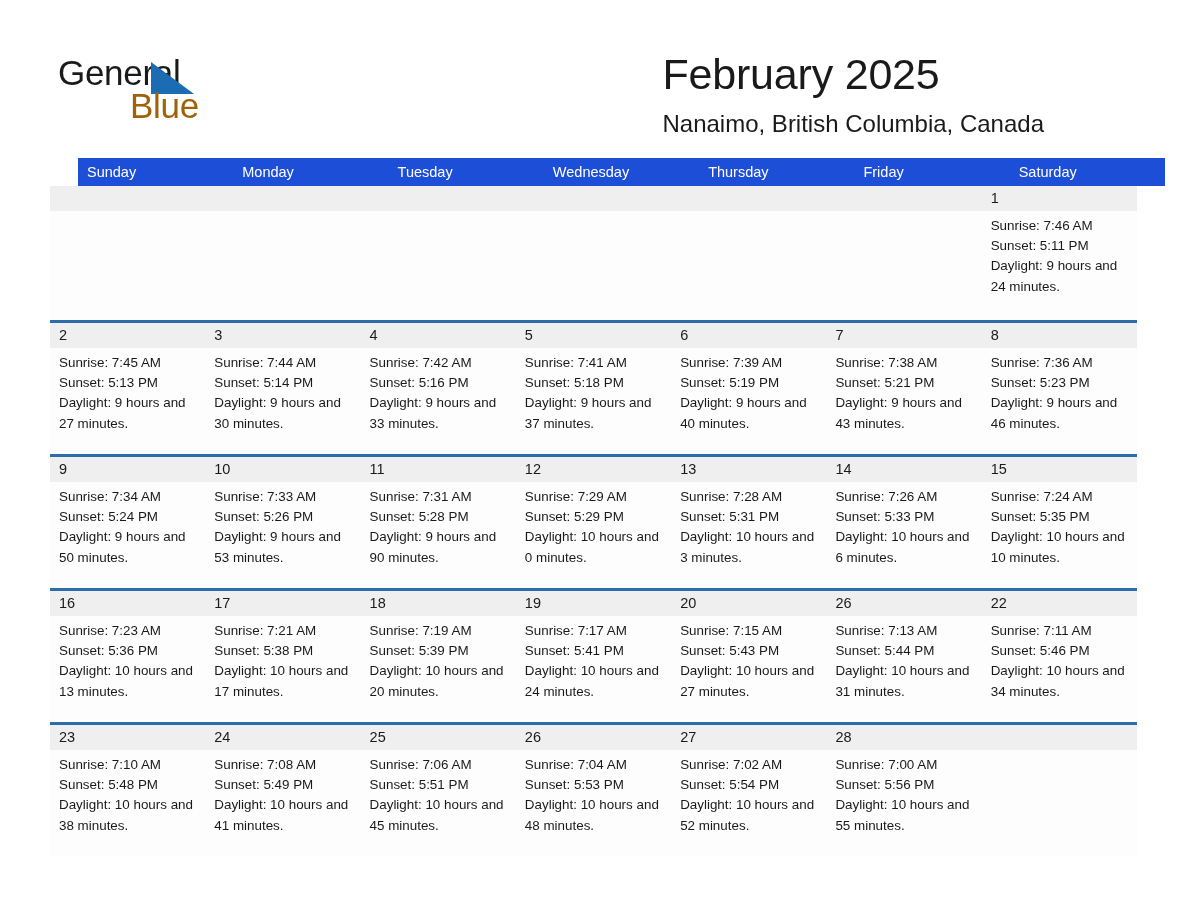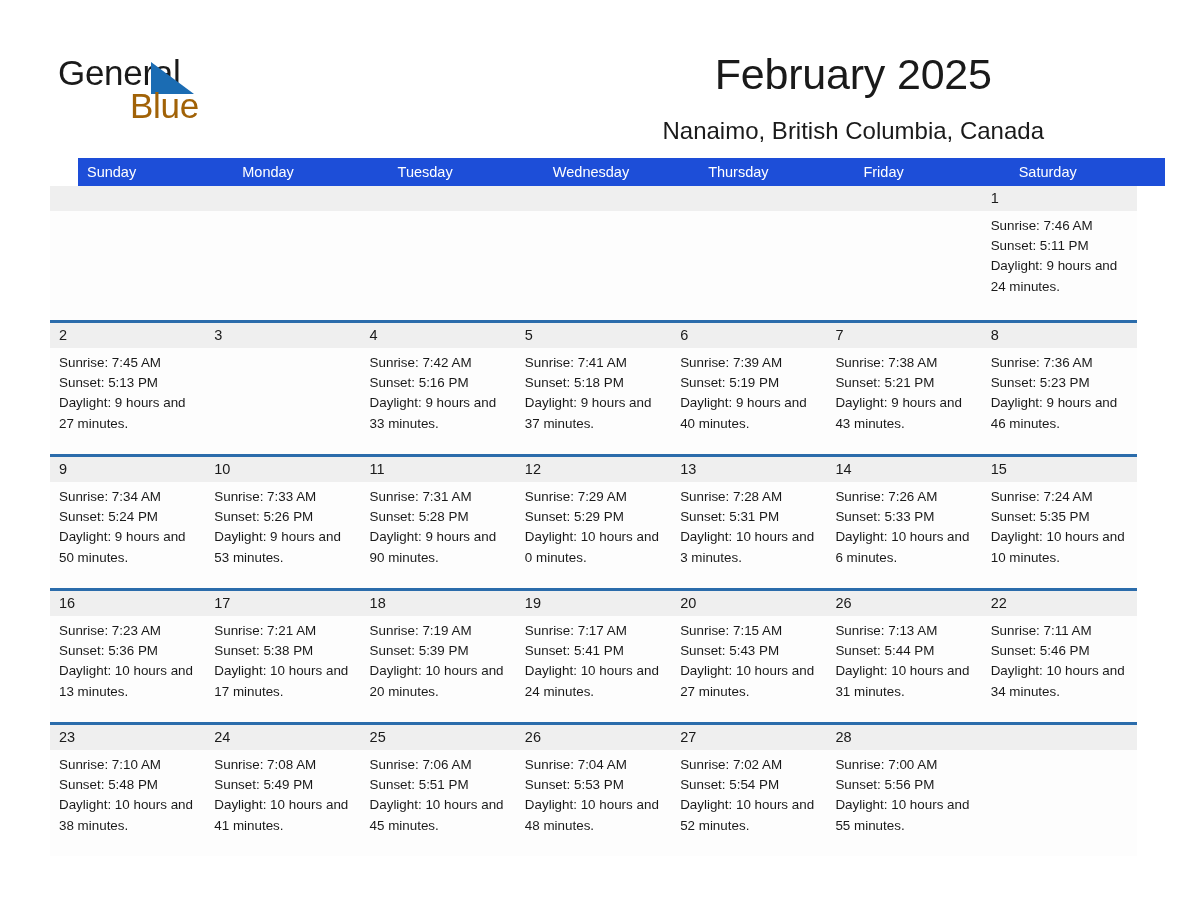--- a/index.html
+++ b/index.html
@@ -62,32 +62,32 @@
     font-size: 35px;
     letter-spacing: -0.3px;
     color: #a16207;
     font-weight: 400;
     line-height: 42px;
   }
   .title-block {
     position: absolute;
     right: 52px;
     top: 48px;
-    text-align: center;
+    text-align: left;
   }
   .month-title {
     font-size: 43px;
     font-weight: 400;
     color: #1a1a1a;
     line-height: 52px;
     letter-spacing: -0.2px;
     white-space: nowrap;
   }
   .location-title {
-    margin-top: 16px;
+    margin-top: 9px;
     font-size: 24px;
     font-weight: 400;
     color: #1a1a1a;
     line-height: 30px;
     white-space: nowrap;
   }
 
   
   .calendar {
     position: absolute;
@@ -234,20 +234,25 @@
             <div class="day-body">
               <div>Sunrise: 7:45 AM</div>
               <div>Sunset: 5:13 PM</div>
               <div class="daylight">Daylight: 9 hours and 27 minutes.</div>
             </div>
           </div>
           <div class="day-cell">
             <div class="day-number-band">
               <div class="day-number">3</div>
             </div>
+            <div class="day-body">
+              <div>Sunrise: 7:44 AM</div>
+              <div>Sunset: 5:14 PM</div>
+              <div class="daylight">Daylight: 9 hours and 30 minutes.</div>
+            </div>
           </div>
           <div class="day-cell">
             <div class="day-number-band">
               <div class="day-number">4</div>
             </div>
             <div class="day-body">
               <div>Sunrise: 7:42 AM</div>
               <div>Sunset: 5:16 PM</div>
               <div class="daylight">Daylight: 9 hours and 33 minutes.</div>
             </div>

